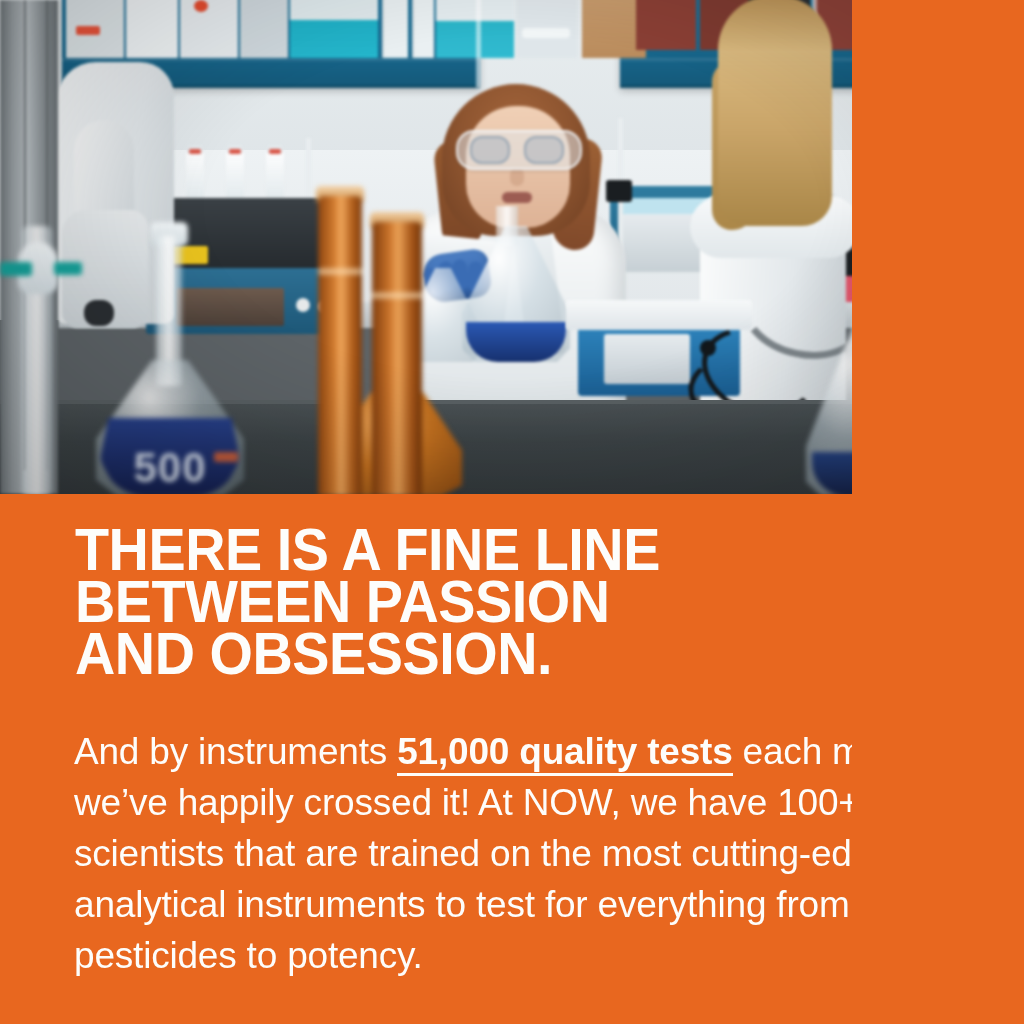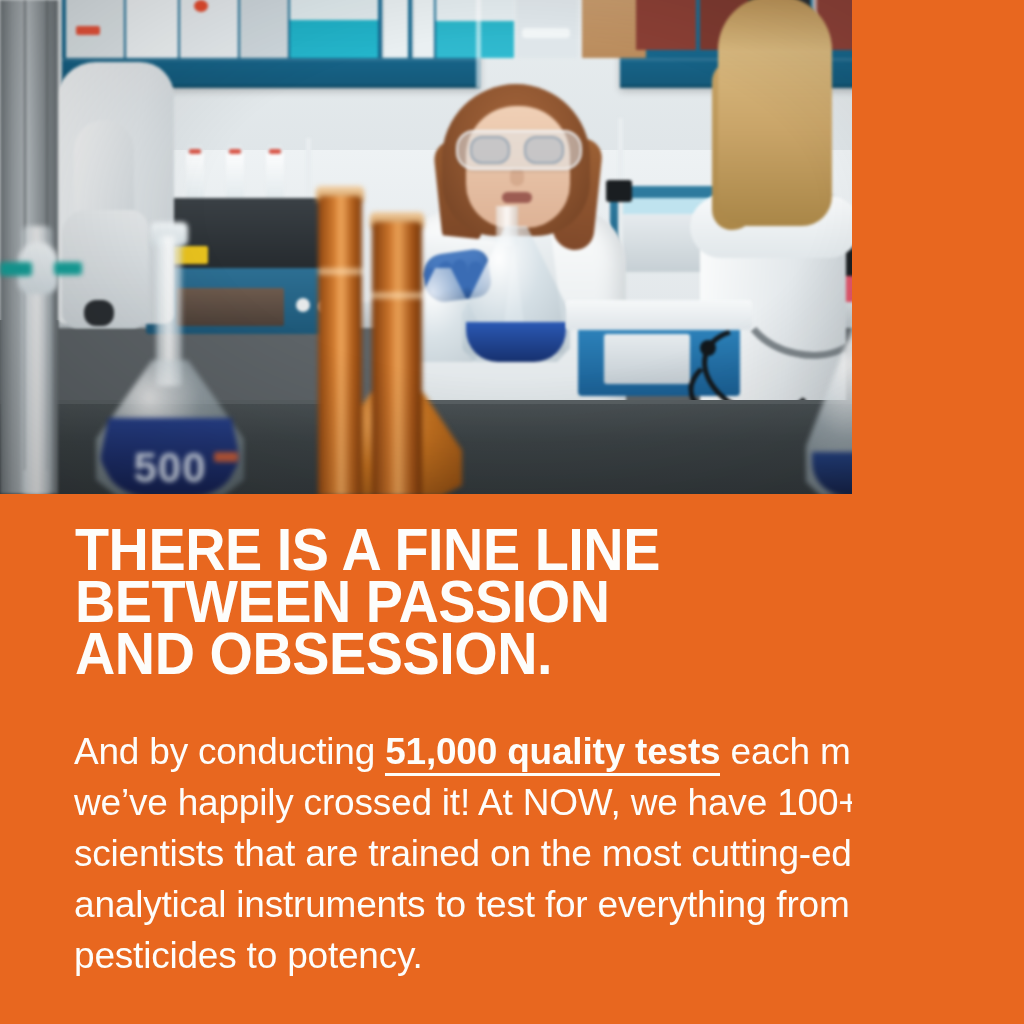--- a/index.html
+++ b/index.html
@@ -476,16 +476,16 @@
   </div>
 
   <div class="panel">
 
     <div class="headline">
       <span class="hl">THERE IS A FINE LINE</span>
       <span class="hl">BETWEEN PASSION</span>
       <span class="hl">AND OBSESSION.</span>
     </div>
 
-    <p class="body-copy"><span>And by conducting </span><b>51,000 quality tests</b><span> each month we’ve happily crossed it! At NOW, we have 100+ scientists that are trained on the most cutting-edge analytical instruments to test for everything from pesticides to potency.</span></p>
+    <p class="body-copy"><span>And by instruments </span><b>51,000 quality tests</b><span> each month we’ve happily crossed it! At NOW, we have 100+ scientists that are trained on the most cutting-edge analytical instruments to test for everything from pesticides to potency.</span></p>
 
   </div>
 </div>
 
 </body></html>

